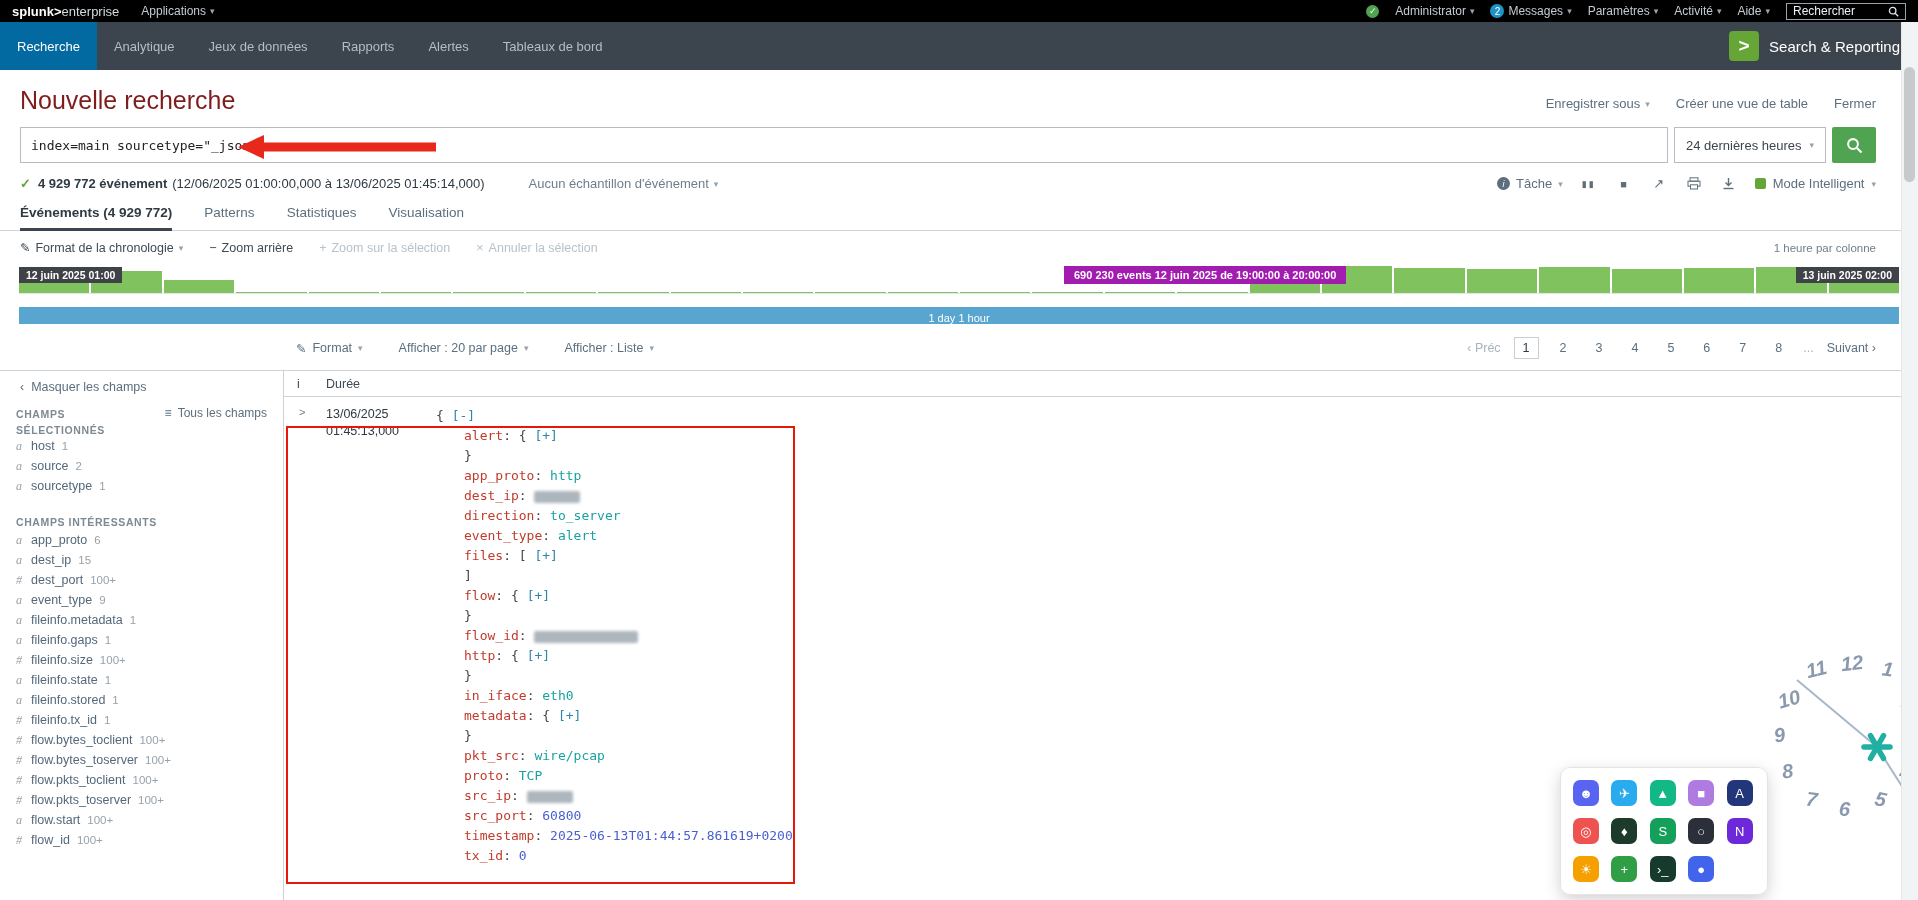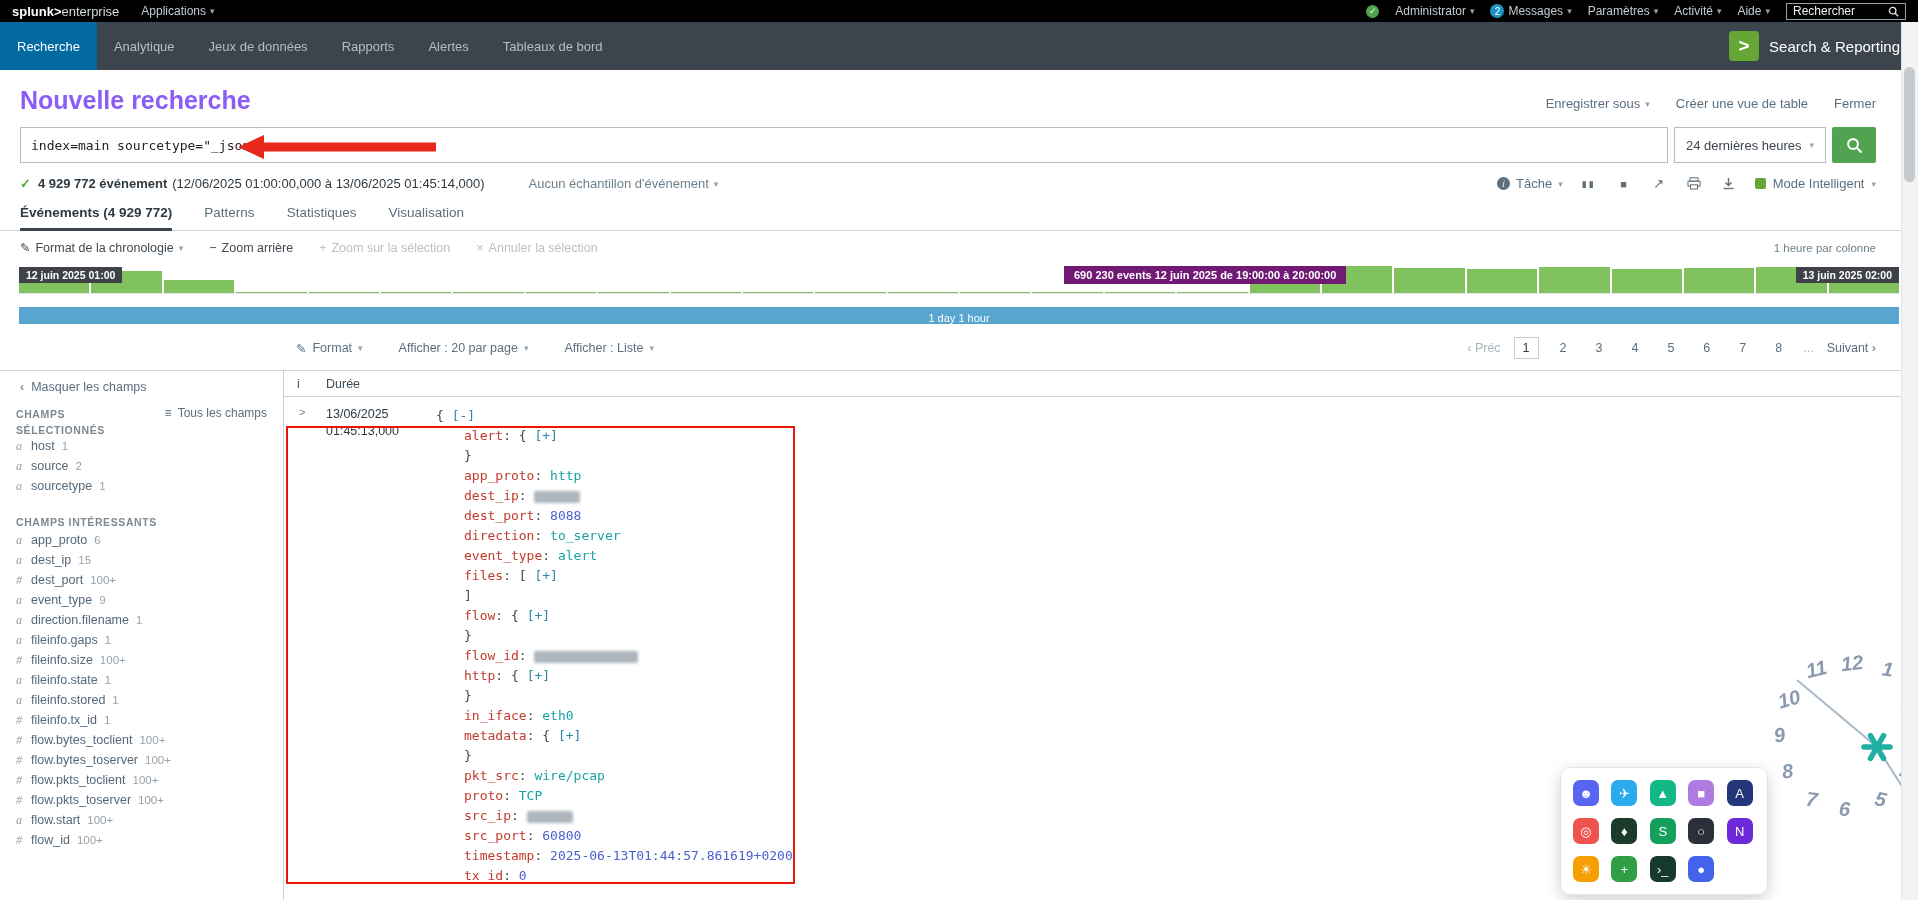--- a/index.html
+++ b/index.html
@@ -21,21 +21,21 @@
 .appbar{height:48px;background:#3c444d;display:flex;align-items:stretch}
 .appbar-tabs{display:flex}
 .app-tab{display:flex;align-items:center;padding:0 17px;color:#b4bdc5;font-size:13px;cursor:pointer;white-space:nowrap}
 .app-tab.active{background:#0369a1;color:#fff}
 .appbar-right{margin-left:auto;display:flex;align-items:center;gap:10px;padding-right:18px}
 .app-logo{width:30px;height:30px;background:#65a637;border-radius:4px;color:#fff;font-weight:bold;font-size:19px;display:flex;align-items:center;justify-content:center}
 .app-name{color:#fff;font-size:15px;white-space:nowrap}
 
 
 .page-header{display:flex;align-items:flex-end;padding:16px 42px 0 20px}
-.page-title{font-size:25px;color:#8b5cf6;font-weight:bold}
+.page-title{font-size:25px;color:#7f1d1d;font-weight:normal}
 .header-links{margin-left:auto;display:flex;gap:26px;color:#5c6f7f;font-size:13px;align-items:center;padding-bottom:4px}
 .hlink{display:flex;gap:5px;align-items:center;cursor:pointer;white-space:nowrap}
 
 
 .search-row{display:flex;margin:12px 42px 0 20px;height:36px;gap:6px}
 .search-input{flex:1;border:1px solid #b6bcc1;padding:0 10px;font-family:"DejaVu Sans Mono",monospace;font-size:13px;color:#222;background:#fff;outline:none}
 .time-picker{width:152px;border:1px solid #b6bcc1;display:flex;align-items:center;justify-content:center;gap:8px;color:#3c444d;background:#fff;cursor:pointer;font-size:13px;white-space:nowrap}
 .search-btn{width:44px;background:#4fa351;display:flex;align-items:center;justify-content:center;cursor:pointer;border-radius:2px}
 
 
@@ -63,21 +63,21 @@
 .tl-controls{display:flex;align-items:center;gap:26px;padding:9px 42px 5px 20px;font-size:12.5px;color:#3e4a54}
 .tl-link{display:flex;gap:5px;align-items:center;cursor:pointer;white-space:nowrap}
 .tl-link.disabled{color:#b8c2ca;cursor:default}
 .tl-note{margin-left:auto;color:#6e7f8a;font-size:11.5px}
 .tl-chart{position:relative;margin:6px 19px 0 19px;height:28px}
 .tl-bars{display:flex;align-items:flex-end;gap:2px;height:100%;border-bottom:1px solid #e2e6e9}
 .tbar{flex:1;background:#7fc25e;min-height:1px}
 .tl-badge{position:absolute;top:1px;background:#3f4347;color:#fff;font-size:10.5px;font-weight:bold;padding:2px 7px;white-space:nowrap}
 .tl-badge.left{left:0}
 .tl-badge.right{right:0}
-.tl-tooltip{position:absolute;top:0;left:1045px;background:#701a75;color:#fff;font-size:11px;font-weight:bold;padding:3px 10px;white-space:nowrap}
+.tl-tooltip{position:absolute;top:0;left:1045px;background:#a21caf;color:#fff;font-size:11px;font-weight:bold;padding:3px 10px;white-space:nowrap}
 .tl-band{margin:13px 19px 0;height:17px;background:#58a5d0;color:#fff;font-size:11px;display:flex;align-items:flex-end;justify-content:center;cursor:pointer}
 
 
 .results-toolbar{display:flex;align-items:center;margin-top:12px;padding:0 42px 0 296px;font-size:12.5px;color:#5c6f7f;height:24px}
 .rt-item{display:flex;align-items:center;gap:6px;margin-right:36px;cursor:pointer;white-space:nowrap}
 .pagination{margin-left:auto;display:flex;align-items:center;gap:13px}
 .pg-prev{color:#a9b4bc;white-space:nowrap}
 .pg-num{color:#5c6f7f;cursor:pointer;padding:3px 8px}
 .pg-num.pg-active{border:1px solid #c9ced2;color:#2f3a43;background:#fff}
 .pg-dots{color:#a9b4bc}
@@ -492,21 +492,21 @@
           </div>
 
           <div class="frow">
             <span class="fprefix">a</span>
             <span class="fname">event_type</span>
             <span class="fcount">9</span>
           </div>
 
           <div class="frow">
             <span class="fprefix">a</span>
-            <span class="fname">direction.filename</span>
+            <span class="fname">fileinfo.metadata</span>
             <span class="fcount">1</span>
           </div>
 
           <div class="frow">
             <span class="fprefix">a</span>
             <span class="fname">fileinfo.gaps</span>
             <span class="fcount">1</span>
           </div>
 
           <div class="frow">
@@ -589,21 +589,20 @@
           <div class="jline"><span class="jkey"></span><span>{ </span><span></span><span class="jtog">[-]</span></div>
 
           <div class="jline ind"><span class="jkey">alert</span><span>: { </span><span></span><span class="jtog">[+]</span></div>
 
           <div class="jline ind"><span class="jkey"></span><span>}</span><span></span><span class="jtog"></span></div>
 
           <div class="jline ind"><span class="jkey">app_proto</span><span>: </span><span class="jstr">http</span><span class="jtog"></span></div>
 
           <div class="jline ind"><span class="jkey">dest_ip</span><span>: </span><span class="jredact"></span><span class="jtog"></span></div>
 
-          <div class="jline ind"><span class="jkey">dest_port</span><span>: </span><span class="jnum">8088</span><span class="jtog"></span></div>
 
           <div class="jline ind"><span class="jkey">direction</span><span>: </span><span class="jstr">to_server</span><span class="jtog"></span></div>
 
           <div class="jline ind"><span class="jkey">event_type</span><span>: </span><span class="jstr">alert</span><span class="jtog"></span></div>
 
           <div class="jline ind"><span class="jkey">files</span><span>: [ </span><span></span><span class="jtog">[+]</span></div>
 
           <div class="jline ind"><span class="jkey"></span><span>]</span><span></span><span class="jtog"></span></div>
 
           <div class="jline ind"><span class="jkey">flow</span><span>: { </span><span></span><span class="jtog">[+]</span></div>

